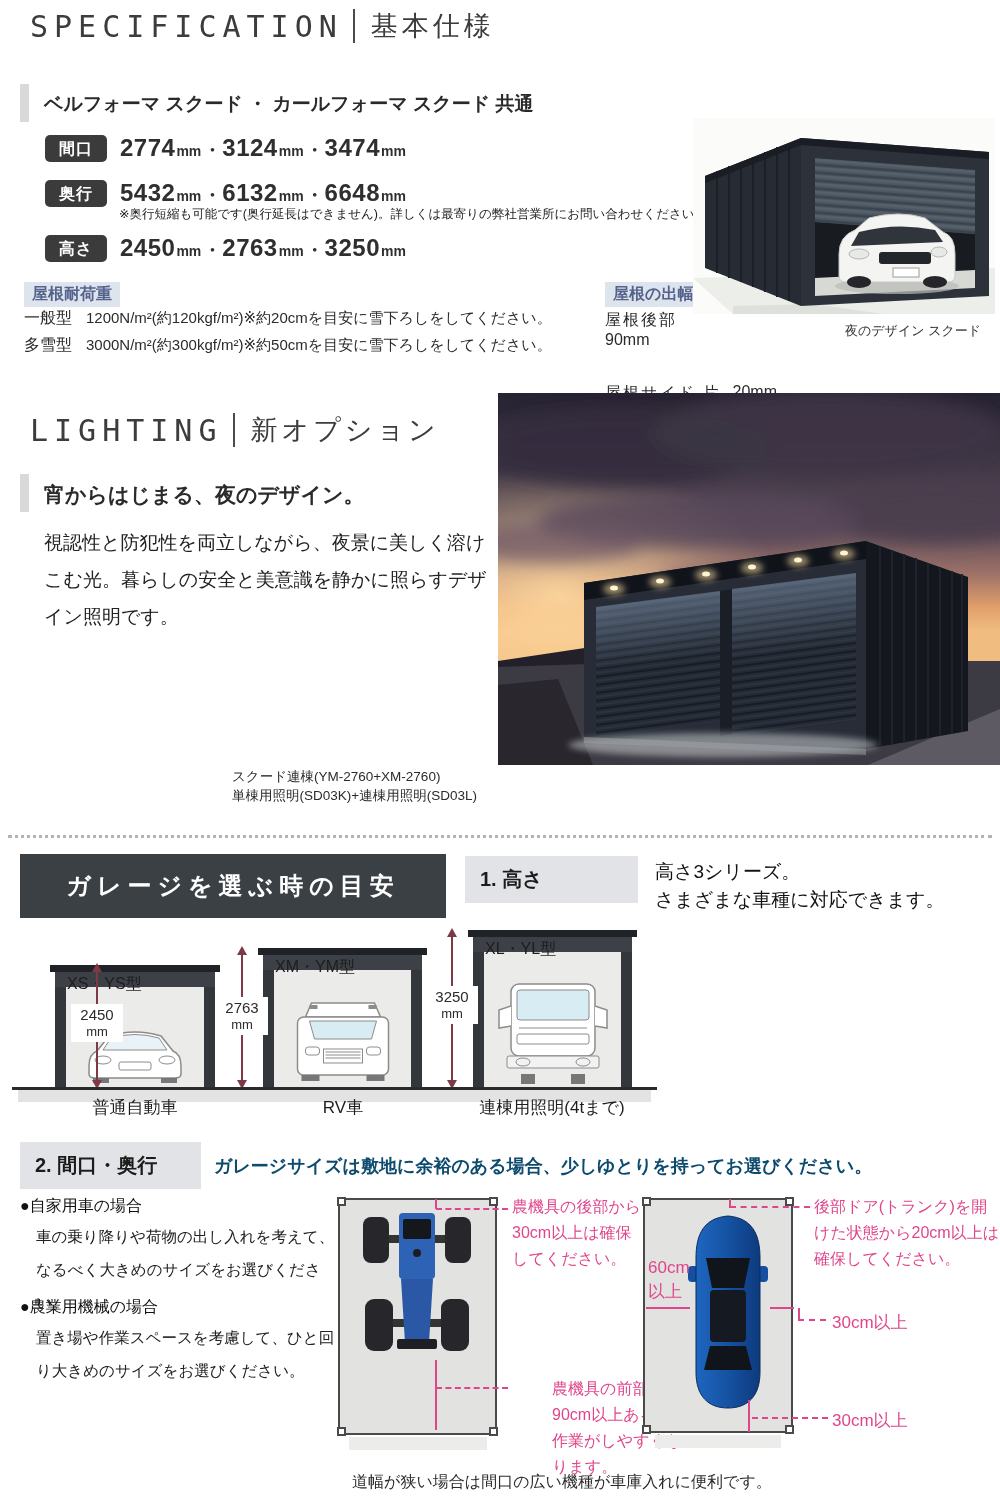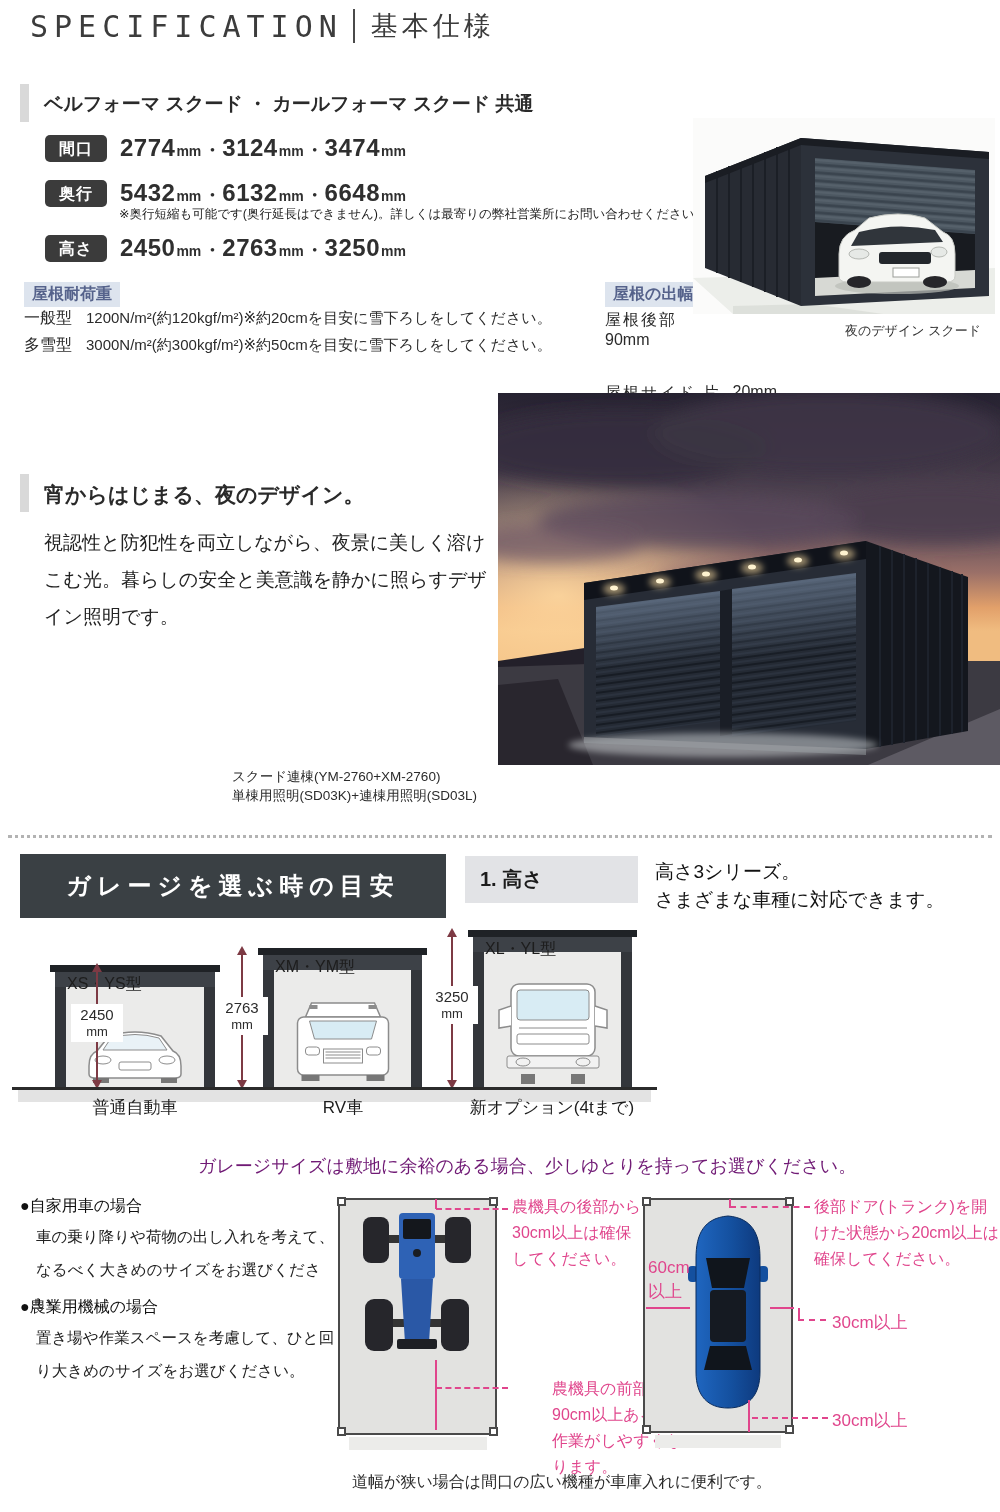--- a/index.html
+++ b/index.html
@@ -167,20 +167,25 @@
         <ellipse cx="246" cy="134" rx="8" ry="5" fill="#e6e9e6" stroke="#b5b8b3"></ellipse>
         <rect x="186" y="134" width="52" height="12" rx="3" fill="#23272c"></rect>
         <rect x="200" y="150" width="26" height="9" fill="#ffffff" stroke="#9a9d98"></rect>
         <ellipse cx="166" cy="164" rx="12" ry="6" fill="#26262a"></ellipse>
         <ellipse cx="242" cy="164" rx="12" ry="6" fill="#26262a"></ellipse>
       </g>
     </svg>
   </div>
   <div class="abs photo-cap" style="left:845px; top:322px;">夜のデザイン スクード</div>
 
+  <div class="abs sec-head" style="left:30px; top:412px;">
+    <span class="en">LIGHTING</span>
+    <span class="vbar"></span>
+    <span class="ja">新オプション</span>
+  </div>
 
   <div class="abs graybar" style="left:20px; top:474px; height:38px;"></div>
   <div class="abs subtitle" style="left:44px; top:481px; font-size:21px;">宵からはじまる、夜のデザイン。</div>
   <div class="abs para" style="left:44px; top:524px; width:452px;">視認性と防犯性を両立しながら、夜景に美しく溶けこむ光。暮らしの安全と美意識を静かに照らすデザイン照明です。</div>
 
   <div class="abs" style="left:498px; top:393px; width:502px; height:372px;">
     <svg width="502" height="372" viewBox="0 0 502 372" preserveAspectRatio="none">
       <defs>
         <linearGradient id="sky" x1="0" y1="0" x2="0" y2="1">
           <stop offset="0" stop-color="#262231"></stop>
@@ -346,23 +351,24 @@
   </div>
   <div class="h-label" style="left:426px; top:986px;">
     <span class="h-num">3250</span>
       <span class="h-unit">mm</span>
   </div>
 
   <div class="ground-line" style="left:12px; top:1087px; width:645px; height:3px;"></div>
   <div class="ground-strip" style="left:18px; top:1090px; width:633px; height:12px;"></div>
   <div class="veh-label" style="left:75px; top:1096px; width:120px;">普通自動車</div>
   <div class="veh-label" style="left:293px; top:1096px; width:100px;">RV車</div>
-  <div class="veh-label" style="left:462px; top:1096px; width:180px;">新オプション(4tまで)</div>
-
-  <div class="abs" style="left:198px; top:1154px; font-size:18px; font-weight:normal; color:#701a75;">ガレージサイズは敷地に余裕のある場合、少しゆとりを持ってお選びください。</div>
+  <div class="veh-label" style="left:462px; top:1096px; width:180px;">連棟用照明(4tまで)</div>
+
+  <div class="abs graybox" style="left:20px; top:1142px; width:181px; height:47px;">2. 間口・奥行</div>
+  <div class="abs" style="left:214px; top:1154px; font-size:18px; font-weight:bold; color:#0c4a6e;">ガレージサイズは敷地に余裕のある場合、少しゆとりを持ってお選びください。</div>
 
   <div class="abs txt-title" style="left:20px; top:1196px;">●自家用車の場合</div>
   <div class="abs txt-body" style="left:36px; top:1220px; width:302px;">車の乗り降りや荷物の出し入れを考えて、なるべく大きめのサイズをお選びください。</div>
   <div class="abs txt-title" style="left:20px; top:1297px;">●農業用機械の場合</div>
   <div class="abs txt-body" style="left:36px; top:1321px; width:302px;">置き場や作業スペースを考慮して、ひと回り大きめのサイズをお選びください。</div>
 
   <div class="plan" style="left:338px; top:1198px; width:159px; height:237px;">
     <div class="corner c-tl"></div>
     <div class="corner c-tr"></div>
     <div class="corner c-bl"></div>

